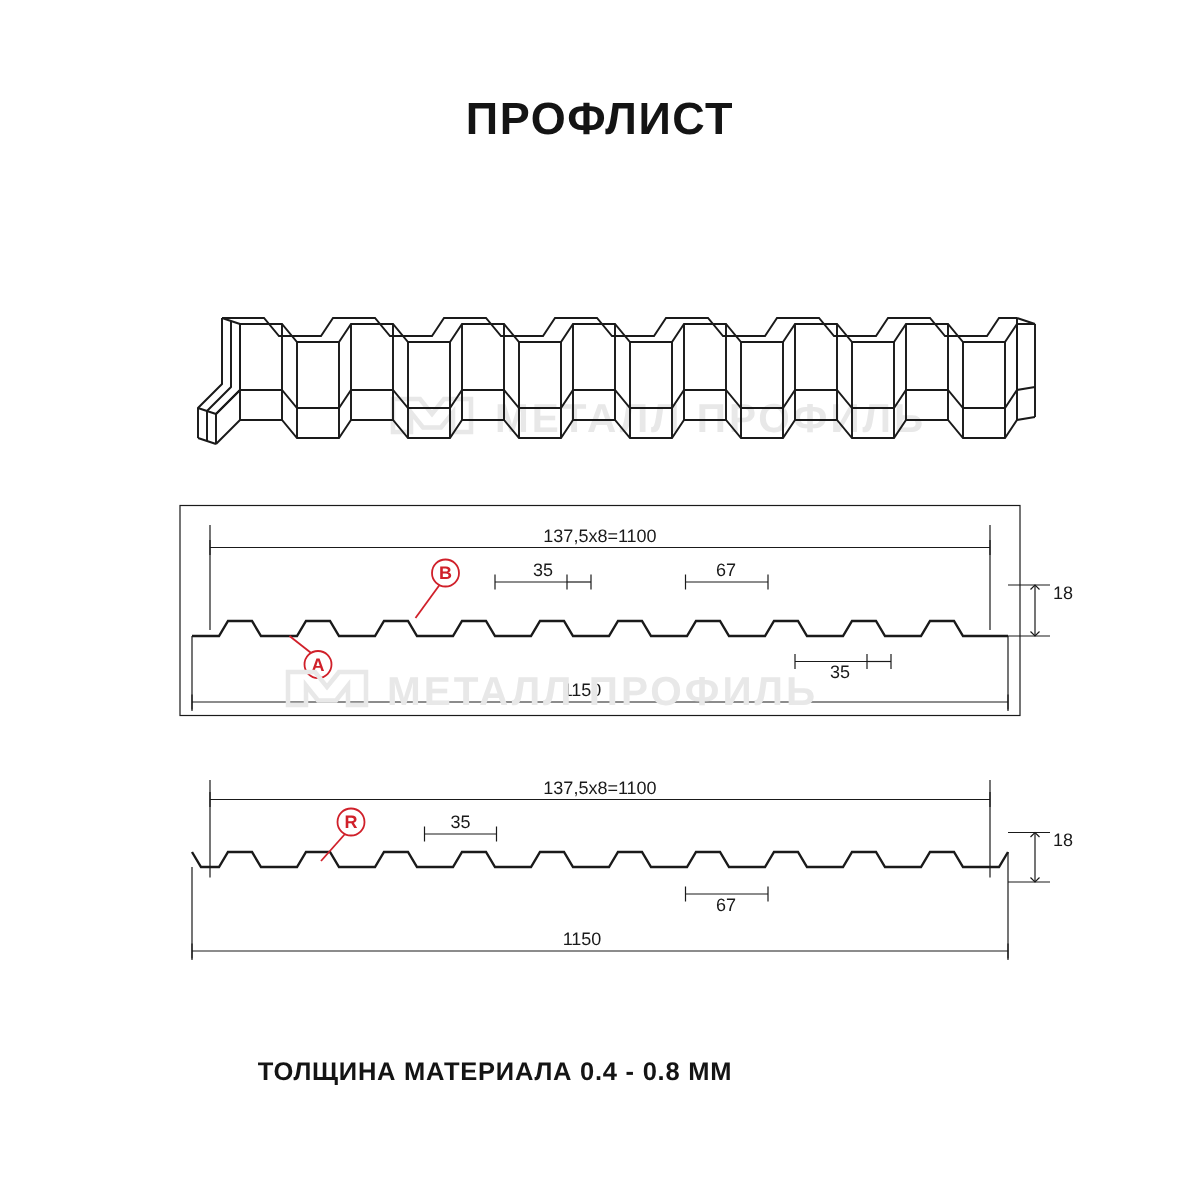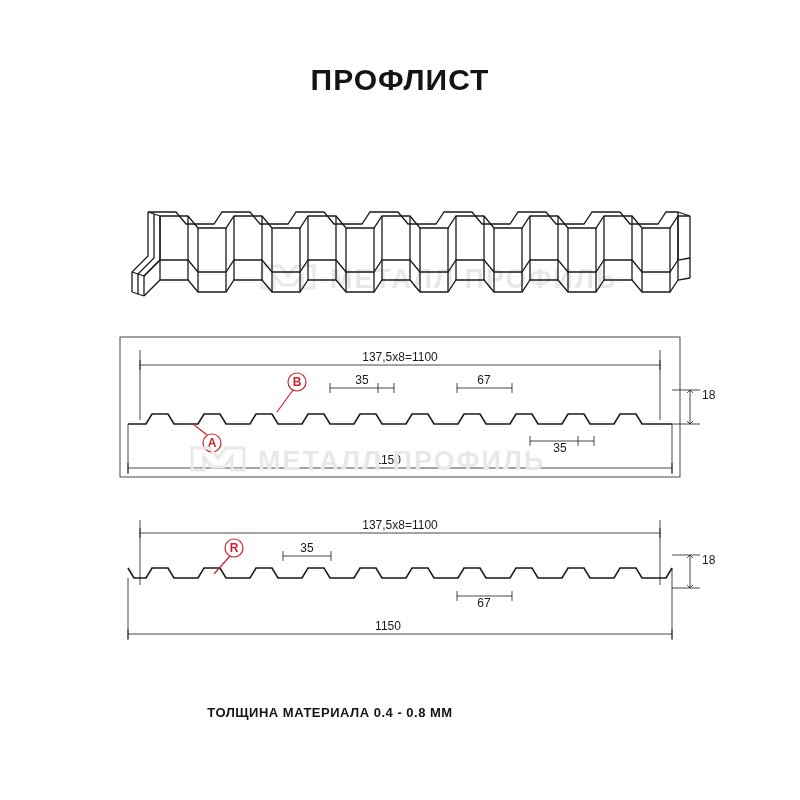--- a/index.html
+++ b/index.html
@@ -42,21 +42,21 @@
     color: #141414;
     margin-top: 9px;
     line-height: 20px;
   }
   .footer-note {
     position: absolute;
     left: 0;
     top: 705px;
     width: 660px;
     text-align: center;
-    font-size: 13px;
+    font-size: 17px;
     font-weight: bold;
     letter-spacing: 0.5px;
     color: #141414;
   }
   svg { display: block; }
   .ln { fill: none; stroke: #1a1a1a; stroke-width: 1.3; }
   .thin { fill: none; stroke: #1a1a1a; stroke-width: 0.8; }
   .dim { fill: none; stroke: #1a1a1a; stroke-width: 0.8; }
   .profline { fill: none; stroke: #1a1a1a; stroke-width: 1.6; }
   .mark { fill: none; stroke: #d0202a; stroke-width: 1.2; }

